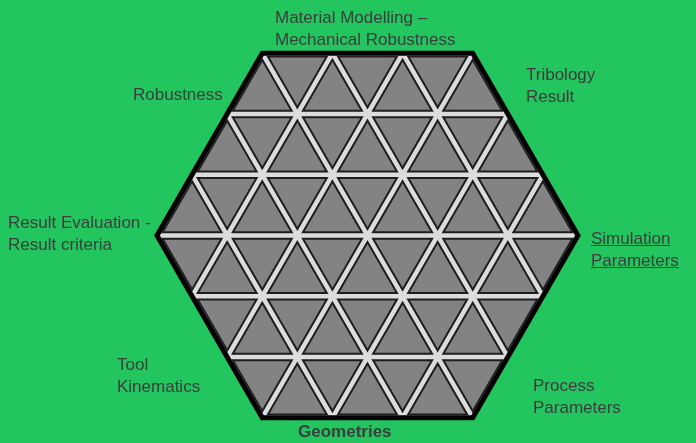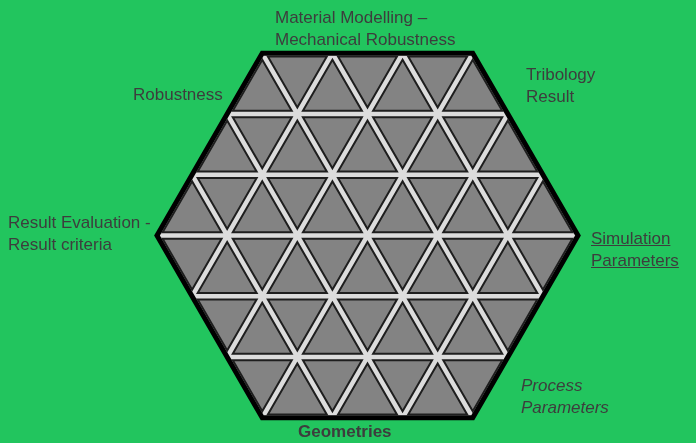--- a/index.html
+++ b/index.html
@@ -28,21 +28,21 @@
     white-space: nowrap;
   }
   .label .line { display: block; }
 
   .l-material    { left: 275px; top: 7px;   }
   .l-robustness  { left: 133px; top: 84px;  }
   .l-tribology   { left: 526px; top: 64px;  }
   .l-result      { left: 8px;   top: 168px; margin-top: 44px; }
   .l-simulation  { left: 591px; top: 228px; text-decoration: underline; }
   .l-tool        { left: 117px; top: 354px; }
-  .l-process     { left: 521px; top: 375px; font-style: italic; }
+  .l-process     { left: 533px; top: 375px; }
   .l-geometries  { left: 298px; top: 421px; font-weight: bold; }
 </style>
 </head>
 <body>
 
 <div class="canvas">
 
   <svg id="hex-svg" width="696" height="443" viewBox="0 0 696 443">
       <polygon points="157.00,235.50 262.25,53.20 472.75,53.20 578.00,235.50 472.75,417.80 262.25,417.80" fill="#dcdcdc" stroke="#000000" stroke-width="5" stroke-linejoin="miter"></polygon>
       <polygon points="267.86,56.44 326.80,56.44 297.33,107.49" fill="#838383" stroke="#1e1e1e" stroke-width="2" stroke-linejoin="miter"></polygon>
@@ -118,20 +118,24 @@
   <div class="label l-result">
     <span class="line">Result Evaluation -</span>
     <span class="line">Result criteria</span>
   </div>
 
   <div class="label l-simulation">
     <span class="line">Simulation</span>
     <span class="line">Parameters</span>
   </div>
 
+  <div class="label l-tool">
+    <span class="line">Tool</span>
+    <span class="line">Kinematics</span>
+  </div>
 
   <div class="label l-process">
     <span class="line">Process</span>
     <span class="line">Parameters</span>
   </div>
 
   <div class="label l-geometries">
     <span class="line">Geometries</span>
   </div>
 

